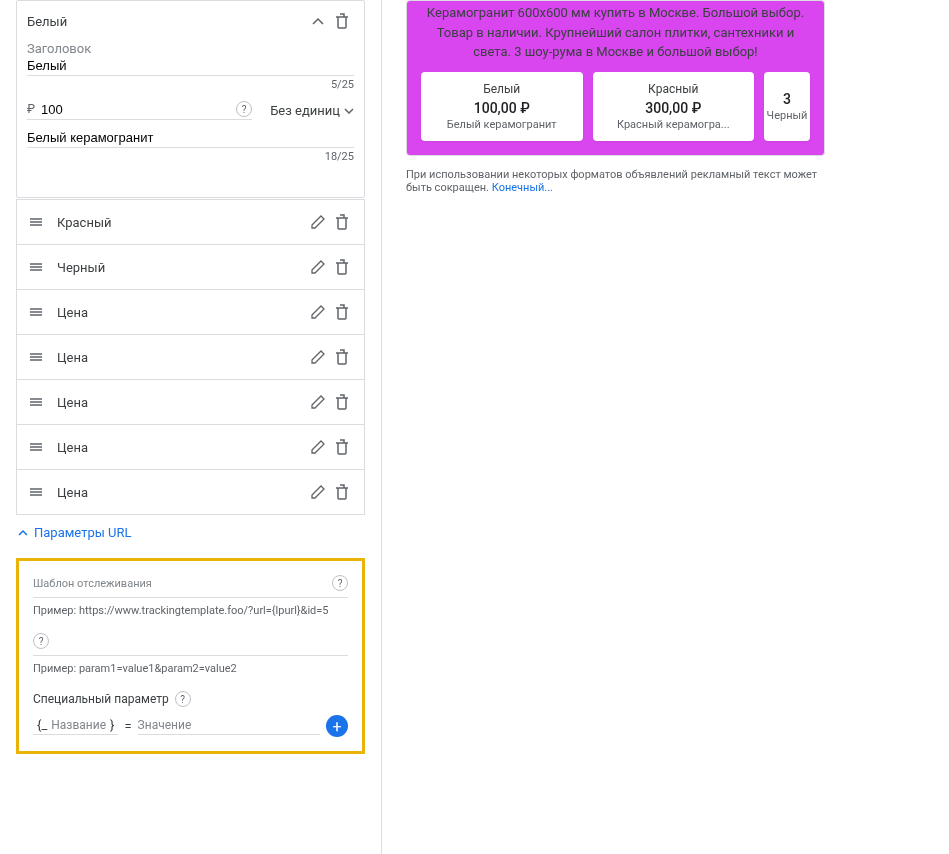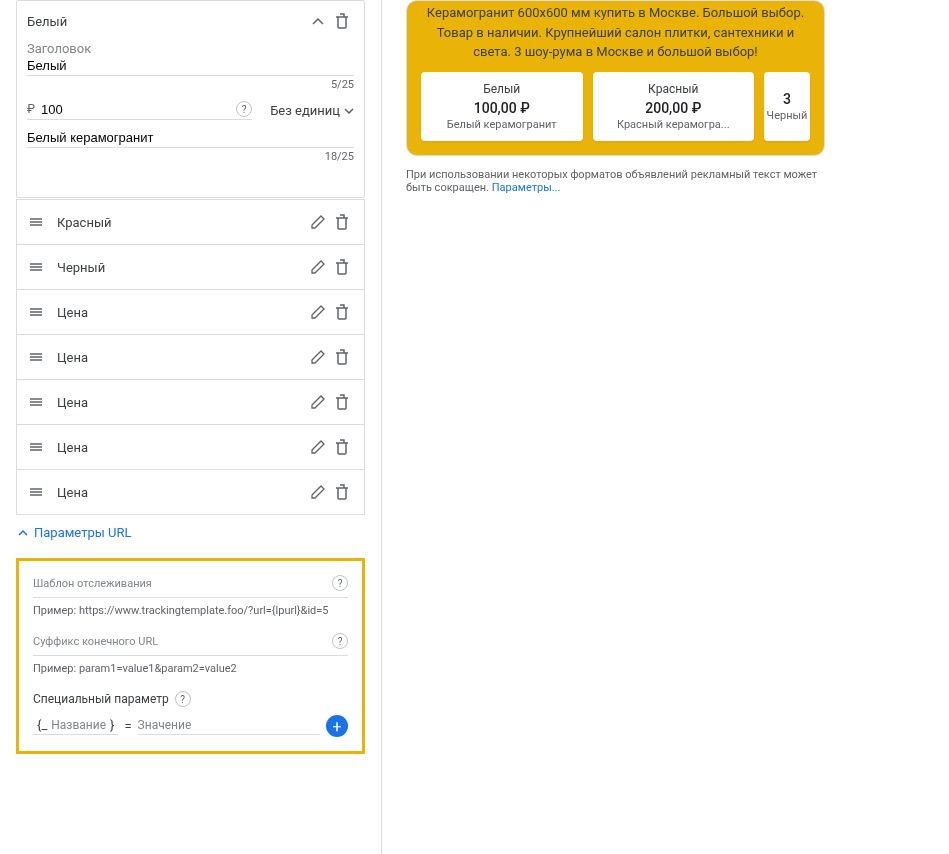--- a/index.html
+++ b/index.html
@@ -38,21 +38,21 @@
 .track-label { font-size:11px;color:#80868b;flex:1; }
 .track-line { border-bottom:1px solid #dadce0;margin-top:6px; }
 .example-text { font-size:11px;color:#5f6368;margin-top:6px; }
 .special-row { display:flex;align-items:center;gap:6px;margin-top:8px; }
 .brace-field { border-bottom:1px solid #dadce0;display:inline-flex;align-items:center;gap:4px;padding:0 4px 2px; }
 .placeholder-text { color:#80868b;font-size:12px; }
 .value-field { border-bottom:1px solid #dadce0;flex:1;padding-bottom:2px; }
 .add-btn { width:22px;height:22px;border-radius:50%;background:#1a73e8;color:#fff;display:flex;align-items:center;justify-content:center;font-size:16px;cursor:pointer; }
 
 .preview-wrap { padding: 0 24px 0; }
-.preview-card { border:1px solid #dadce0;background:#eab308;border-radius:11px;padding:0 14px 14px;margin-bottom:12px; }
+.preview-card { border:1px solid #dadce0;background:#d946ef;border-radius:4px;padding:0 14px 14px;margin-bottom:12px; }
 .preview-desc { text-align:center;font-size:13px;color:#3c4043;line-height:1.5;padding:2px 0 10px; }
 .tiles { display:flex;gap:10px; }
 .tile { flex:1;background:#fff;border-radius:4px;box-shadow:0 1px 2px rgba(0,0,0,.08);padding:10px 8px;text-align:center;min-width:0; }
 .tile-3 { flex:0 0 46px;display:flex;flex-direction:column;align-items:center;justify-content:center; }
 .tile-name { font-size:12px;color:#3c4043;margin-bottom:4px; }
 .tile-price { font-size:14px;font-weight:500;color:#202124;margin-bottom:2px; }
 .tile-sub { font-size:11px;color:#5f6368;white-space:nowrap;overflow:hidden;text-overflow:ellipsis; }
 .disclaimer { font-size:11px;color:#5f6368;display:block; }
 .disclaimer a { color:#1a73e8;text-decoration:none; }
 
@@ -250,21 +250,20 @@
         <div class="track-field">
           <div class="track-row">
             <div class="track-label">Шаблон отслеживания</div>
             <span class="help-icon">?</span>
           </div>
           <div class="track-line"></div>
           <div class="example-text">Пример: https://www.trackingtemplate.foo/?url={lpurl}&amp;id=5</div>
         </div>
         <div class="track-field">
           <div class="track-row">
-            <div class="track-label">Суффикс конечного URL</div>
             <span class="help-icon">?</span>
           </div>
           <div class="track-line"></div>
           <div class="example-text">Пример: param1=value1&amp;param2=value2</div>
         </div>
         <div>
           <div class="track-row" style="gap:6px">
             <span style="font-size:12px;color:#3c4043">Специальный параметр</span>
             <span class="help-icon">?</span>
           </div>
@@ -296,28 +295,28 @@
       <div class="preview-card">
         <div class="preview-desc">Керамогранит 600х600 мм купить в Москве. Большой выбор. Товар в наличии. Крупнейший салон плитки, сантехники и света. 3 шоу-рума в Москве и большой выбор!</div>
         <div class="tiles">
           <div class="tile">
             <div class="tile-name">Белый</div>
             <div class="tile-price">100,00 ₽</div>
             <div class="tile-sub">Белый керамогранит</div>
           </div>
           <div class="tile">
             <div class="tile-name">Красный</div>
-            <div class="tile-price">200,00 ₽</div>
+            <div class="tile-price">300,00 ₽</div>
             <div class="tile-sub">Красный керамогра...</div>
           </div>
           <div class="tile tile-3">
             <div class="tile-price" style="font-size:14px">3</div>
             <div class="tile-sub">Черный</div>
           </div>
         </div>
       </div>
       <span class="disclaimer">
         <span>При использовании некоторых форматов объявлений рекламный текст может быть сокращен.</span>
-        <a href="#">Параметры...</a>
+        <a href="#">Конечный...</a>
       </span>
     </div>
   </div>
 </div>
 
 </body></html>

